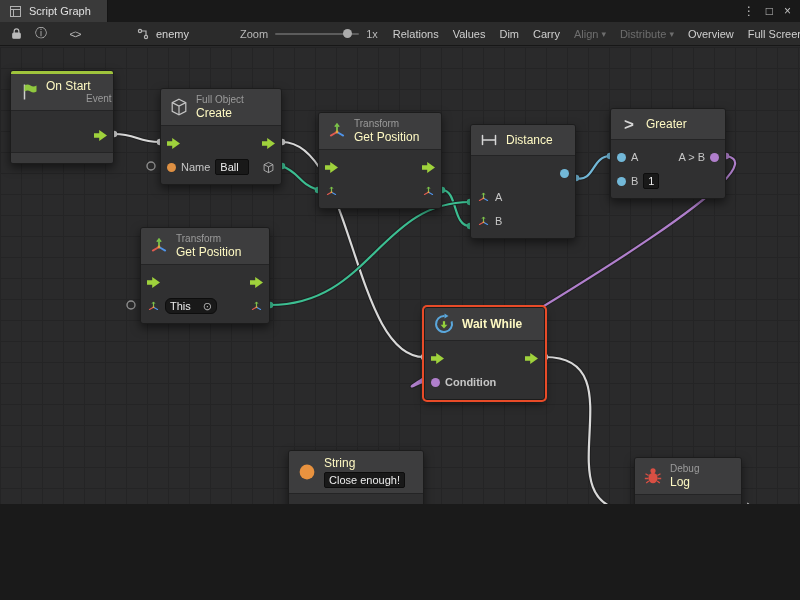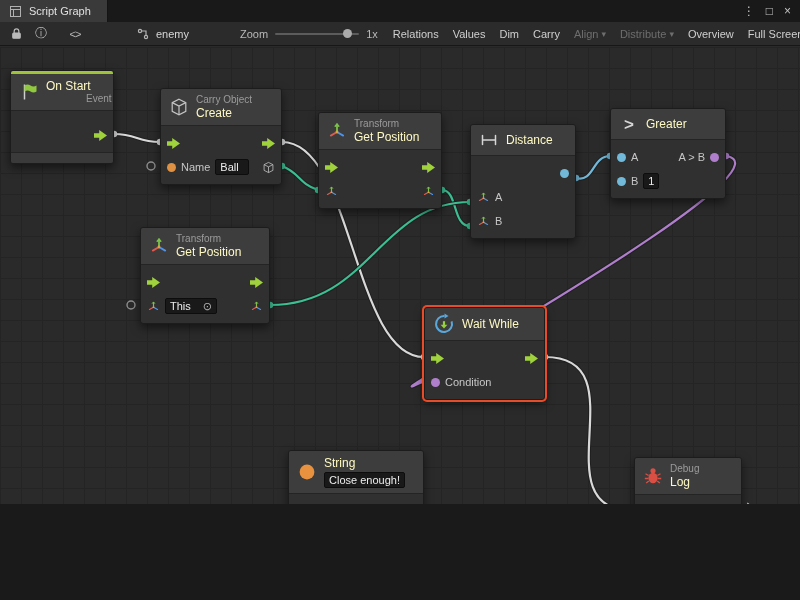--- a/index.html
+++ b/index.html
@@ -26,21 +26,21 @@
   .tbtn.disabled{color:#6e6e6e;}
   .dd{font-size:9px;}
   
   .canvas{position:absolute;top:47px;left:0;width:800px;height:553px;background-color:#2a2a2b;
     background-image:linear-gradient(#242425 1px,transparent 1px),linear-gradient(90deg,#242425 1px,transparent 1px);
     background-size:21px 21px;}
   .wire-layer{position:absolute;left:0;top:0;}
   
   .node{position:absolute;border-radius:3px;background:#303031;border:1px solid #1c1c1c;
         box-shadow:0 4px 10px rgba(0,0,0,.5);font-size:11px;}
-  .node.selected{box-shadow:0 0 0 2px #e84b28,0 4px 10px rgba(0,0,0,.5);}
+  .node.selected{box-shadow:0 0 0 2px #e84b28,0 4px 10px rgba(0,0,0,.5);font-weight:bold;}
   .accent{height:3px;border-radius:2px 2px 0 0;}
   .nhead{background:#3d3d3e;padding:5px 8px;display:flex;align-items:center;gap:7px;
          border-bottom:1px solid #242425;border-radius:2px 2px 0 0;}
   .nicon{display:flex;align-items:center;justify-content:center;min-width:20px;min-height:20px;}
   .ntitles{display:flex;flex-direction:column;line-height:1.2;}
   .nover{font-size:10px;color:#9b9b9b;}
   .ntitle{font-size:12px;color:#fef9c3;white-space:nowrap;}
   .nsub{font-size:10px;color:#9b9b9b;padding-left:40px;}
   .nbody{padding:5px 0;}
   .node-row{height:24px;display:flex;align-items:center;justify-content:space-between;padding:0 6px;}
@@ -207,21 +207,21 @@
       </div>
       <div class="node" style="left: 160px; top: 41px; width: 122px;">
         <div class="nhead">
           <span class="nicon">
             <svg width="20" height="20" viewBox="0 0 20 20" fill="none" stroke="#c4c4c4" stroke-width="1.2">
               <path d="M10 2.2l6.8 3.4v8.8L10 17.8l-6.8-3.4V5.6z"></path>
               <path d="M3.2 5.6L10 9l6.8-3.4M10 9v8.8"></path>
             </svg>
           </span>
           <div class="ntitles">
-            <span class="nover">Carry Object</span>
+            <span class="nover">Full Object</span>
             <span class="ntitle">Create</span>
           </div>
         </div>
         <div class="nbody">
           <div class="node-row">
             <div class="rl">
               <span class="port-flow">
                 <svg width="13" height="11" viewBox="0 0 13 11">
                   <path d="M0 3.2h5.2V0L13 5.5 5.2 11V7.8H0z" fill="#9fd23c"></path>
                 </svg>
@@ -432,21 +432,21 @@
             <div class="rl">
               <span class="port-axis">
                 <svg width="13" height="13" viewBox="0 0 20 20" fill="none" stroke-linecap="round">
                   <path d="M10 11V3.5" stroke="#7cc24a" stroke-width="1.8"></path>
                   <path d="M8.2 5.2L10 3.2l1.8 2" stroke="#7cc24a" stroke-width="1.5"></path>
                   <path d="M10 11l-6.2 3.6" stroke="#e05a50" stroke-width="1.8"></path>
                   <path d="M10 11l6.2 3.6" stroke="#4f93e8" stroke-width="1.8"></path>
                   <circle cx="10" cy="11" r="1.4" fill="#e8a03f"></circle>
                 </svg>
               </span>
-              <span class="field" style="min-width: 52px;">
+              <span class="field" style="min-width: 52px; border-radius: 6px;">
                 <span>This</span>
                 <span class="target-glyph">⊙</span>
               </span>
             </div>
             <div class="rr">
               <span class="port-axis">
                 <svg width="13" height="13" viewBox="0 0 20 20" fill="none" stroke-linecap="round">
                   <path d="M10 11V3.5" stroke="#7cc24a" stroke-width="1.8"></path>
                   <path d="M8.2 5.2L10 3.2l1.8 2" stroke="#7cc24a" stroke-width="1.5"></path>
                   <path d="M10 11l-6.2 3.6" stroke="#e05a50" stroke-width="1.8"></path>

